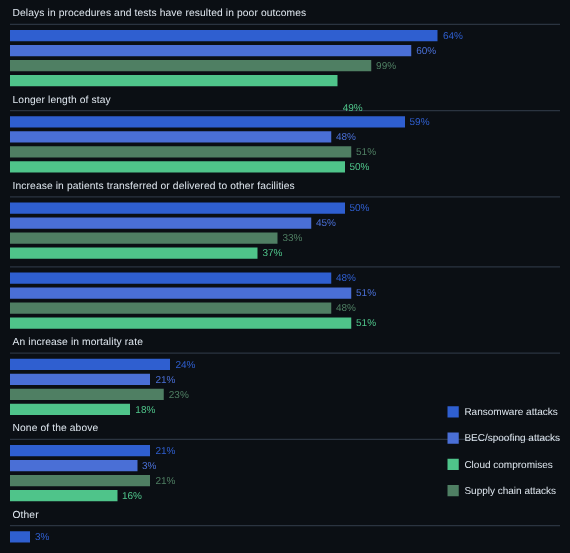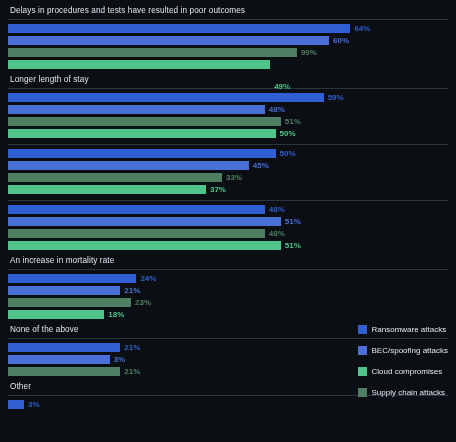--- a/index.html
+++ b/index.html
@@ -47,21 +47,21 @@
     flex: 0 0 auto;
     display: flex;
     align-items: center;
   }
   .bar {
     height: 9px;
     border-radius: 0;
   }
   .bar-value {
     font-size: 8px;
-    font-weight: bold;
+    font-weight: normal;
     margin-left: 4px;
     white-space: nowrap;
     line-height: 9px;
   }
   .legend {
     position: absolute;
     right: 8px;
     bottom: 44px;
     display: flex;
     flex-direction: column;
@@ -140,20 +140,21 @@
           <span class="bar-value" style="color: rgb(79, 127, 99);">51%</span>
         </div>
         <div class="bar-row">
           <div class="bar-track">
             <div class="bar" style="background: rgb(79, 196, 138); width: 267.5px;"></div>
           </div>
           <span class="bar-value" style="color: rgb(79, 196, 138);">50%</span>
         </div>
       </div>
       <div class="group">
+        <div class="group-label">Increase in patients transferred or delivered to other facilities</div>
         <div class="group-divider"></div>
         <div class="bar-row">
           <div class="bar-track">
             <div class="bar" style="background: rgb(47, 95, 208); width: 267.5px;"></div>
           </div>
           <span class="bar-value" style="color: rgb(47, 95, 208);">50%</span>
         </div>
         <div class="bar-row">
           <div class="bar-track">
             <div class="bar" style="background: rgb(74, 111, 214); width: 240.75px;"></div>
@@ -241,20 +242,26 @@
           <div class="bar-track">
             <div class="bar" style="background: rgb(74, 111, 214); width: 101.65px;"></div>
           </div>
           <span class="bar-value" style="color: rgb(74, 111, 214);">3%</span>
         </div>
         <div class="bar-row">
           <div class="bar-track">
             <div class="bar" style="background: rgb(79, 127, 99); width: 112.35px;"></div>
           </div>
           <span class="bar-value" style="color: rgb(79, 127, 99);">21%</span>
+        </div>
+        <div class="bar-row">
+          <div class="bar-track">
+            <div class="bar" style="background: rgb(79, 196, 138); width: 85.6px;"></div>
+          </div>
+          <span class="bar-value" style="color: rgb(79, 196, 138);">16%</span>
         </div>
       </div>
       <div class="group">
         <div class="group-label">Other</div>
         <div class="group-divider"></div>
         <div class="bar-row">
           <div class="bar-track">
             <div class="bar" style="background: rgb(47, 95, 208); width: 16.05px;"></div>
           </div>
           <span class="bar-value" style="color: rgb(47, 95, 208);">3%</span>

